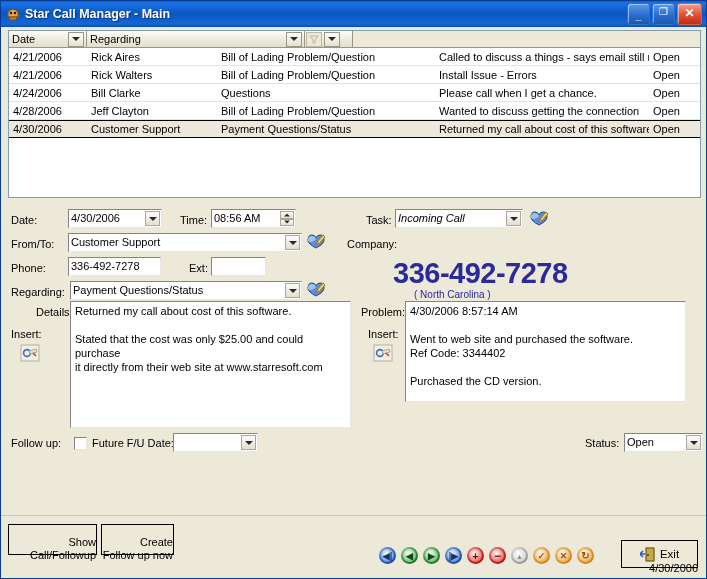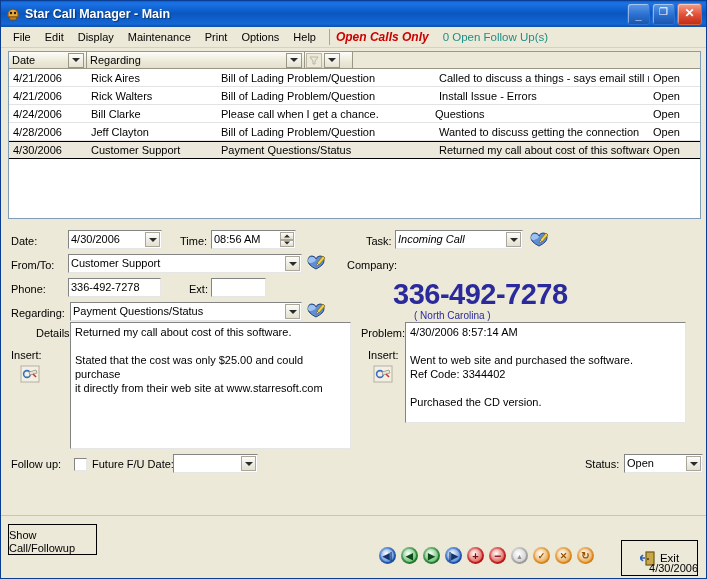--- a/index.html
+++ b/index.html
@@ -296,23 +296,23 @@
     background: #ece9d8;
     border-top: 1px solid #c9c5b4;
   }
   .btn3d {
     position: absolute;
     box-sizing: border-box;
     background: #ece9d8;
     border: 1px solid #000;
     font-size: 11px;
     color: #000;
-    text-align: left;
+    text-align: right;
     line-height: 13px;
-    padding-top: 4px;
+    padding-top: 11px;
     white-space: pre-line;
   }
   .navbar { position: absolute; display: flex; gap: 5px; }
   .navbtn {
     width: 17px; height: 17px;
     border-radius: 50%;
     position: relative;
     box-sizing: border-box;
   }
   .navbtn .inner {
@@ -368,35 +368,20 @@
         </span>
       <span class="win-btn max">
           <span class="g">❐</span>
         </span>
       <span class="win-btn close">
           <span class="g">✕</span>
         </span>
     </span>
   </div>
 
-  <div class="menubar">
-    <span class="menu-item">File</span>
-    <span class="menu-item">Edit</span>
-    <span class="menu-item">Display</span>
-    <span class="menu-item">Maintenance</span>
-    <span class="menu-item">Print</span>
-    <span class="menu-item">Options</span>
-    <span class="menu-item">Help</span>
-    <span class="menu-sep"></span>
-    <span class="open-calls">Open Calls Only</span>
-    <span class="followups">
-      <span>0</span>
-      <span>Open Follow Up(s)</span>
-    </span>
-  </div>
 
   <div class="grid-wrap">
     <div class="grid-head">
       <div class="gh c0">
         <span class="lbl">Date</span>
         <span class="hdr-btn">
             <span class="arr"></span>
           </span>
       </div>
       <div class="gh c2">
@@ -427,22 +412,22 @@
       <div class="grow">
         <span class="gc c0">4/21/2006</span>
         <span class="gc c1">Rick Walters</span>
         <span class="gc c2">Bill of Lading Problem/Question</span>
         <span class="gc c3">Install Issue - Errors</span>
         <span class="gc c4">Open</span>
       </div>
       <div class="grow">
         <span class="gc c0">4/24/2006</span>
         <span class="gc c1">Bill Clarke</span>
+        <span class="gc c2">Questions</span>
         <span class="gc c3">Please call when I get a chance.</span>
-        <span class="gc c2">Questions</span>
         <span class="gc c4">Open</span>
       </div>
       <div class="grow">
         <span class="gc c0">4/28/2006</span>
         <span class="gc c1">Jeff Clayton</span>
         <span class="gc c2">Bill of Lading Problem/Question</span>
         <span class="gc c3">Wanted to discuss getting the connection</span>
         <span class="gc c4">Open</span>
       </div>
       <div class="grow sel">
@@ -550,20 +535,22 @@
         <i class="dd"></i>
       </span>
 
     <span class="lab" style="left:577px; top:233px;">Status:</span>
     <span class="fld combo" style="left:616px; top:229px; width:79px;">Open<i class="dd"></i></span>
   </div>
 
   <div class="bottom">
     <span class="btn3d" style="left:7px; top:8px; width:89px; height:31px;">Show
 Call/Followup</span>
+    <span class="btn3d" style="left:100px; top:8px; width:73px; height:31px;">Create
+Follow up now</span>
 
     <span class="navbar" style="left:378px; top:31px;">
       <span class="navbtn" style="background:radial-gradient(circle at 35% 30%, #8fb8ef, #1b4fa8 70%, #0f2f66);">
         <span class="inner" style="background:radial-gradient(circle at 40% 35%, #ffffff, #4d86d8 80%);"></span>
         <span class="gl" style="color:#12356e;">◀|</span>
       </span>
       <span class="navbtn" style="background:radial-gradient(circle at 35% 30%, #9ad79e, #1d7a2a 70%, #0d4516);">
         <span class="inner" style="background:radial-gradient(circle at 40% 35%, #ffffff, #62bd6c 80%);"></span>
         <span class="gl" style="color:#0f4a19;">◀</span>
       </span>
@@ -594,21 +581,21 @@
       <span class="navbtn" style="background:radial-gradient(circle at 35% 30%, #f6cb94, #d88418 70%, #8a4f06);">
         <span class="inner" style="background:radial-gradient(circle at 40% 35%, #ffffff, #eaa84e 80%);"></span>
         <span class="gl" style="color:#8f5407;">✕</span>
       </span>
       <span class="navbtn" style="background:radial-gradient(circle at 35% 30%, #f6cb94, #d88418 70%, #8a4f06);">
         <span class="inner" style="background:radial-gradient(circle at 40% 35%, #ffffff, #eaa84e 80%);"></span>
         <span class="gl" style="color:#8f5407; font-size:10px;">↻</span>
       </span>
     </span>
 
-    <span class="exitbtn" style="left:620px; top:24px; width:77px; height:36px;">
+    <span class="exitbtn" style="left:620px; top:24px; width:77px; height:28px;">
       <span class="door">
         <svg width="15" height="15" viewBox="0 0 15 15">
           <rect x="6" y="1" width="8" height="13" fill="#c8a64a" stroke="#6b5412" stroke-width="1"></rect>
           <rect x="6" y="1" width="8" height="13" fill="none" stroke="#8a6e1e" stroke-width=".6"></rect>
           <circle cx="8" cy="8" r="1" fill="#4a3a0c"></circle>
           <path d="M0 7 L5 7 M3 4 L0 7 L3 10" stroke="#2d5fb5" stroke-width="1.6" fill="none"></path>
         </svg>
       </span>
       <span>Exit</span>
     </span>

